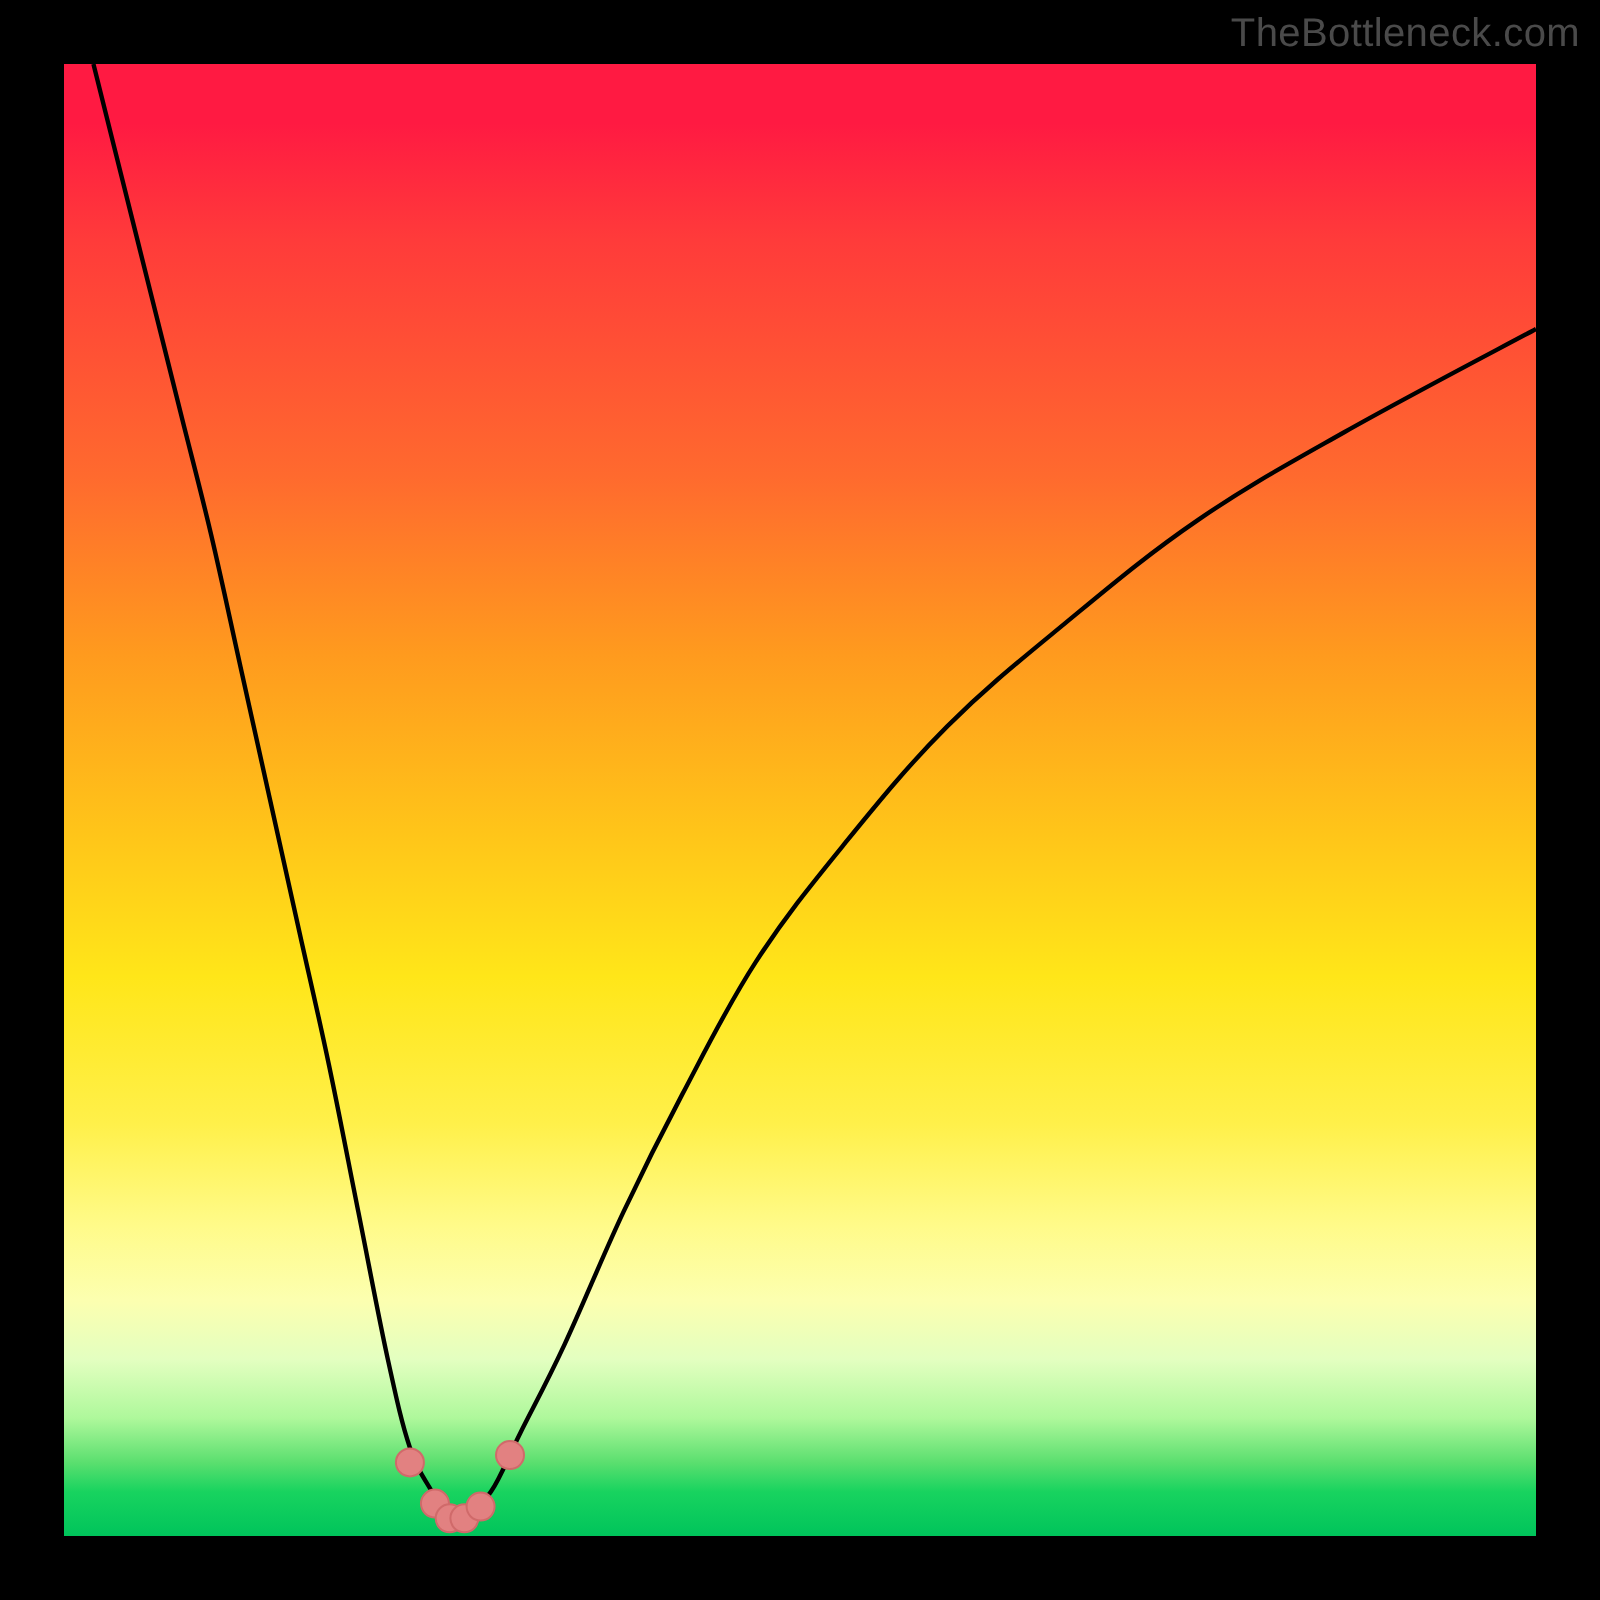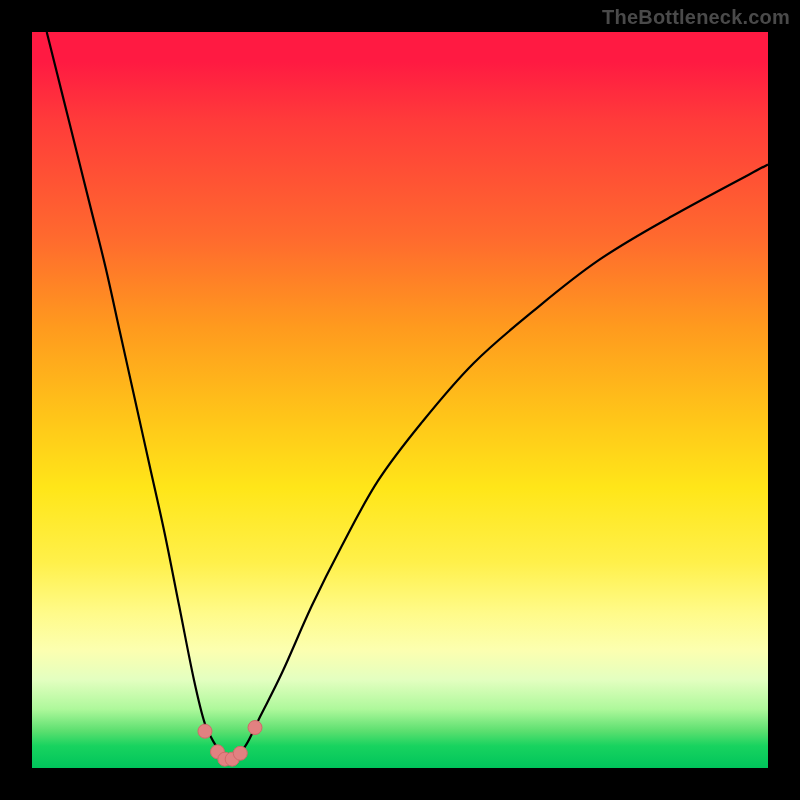--- a/index.html
+++ b/index.html
@@ -45,21 +45,21 @@
       #00c45b 100%
     );
   }
   .attribution {
     position: absolute;
     top: 6px;
     right: 10px;
     color: #4a4a4a;
     font-size: 20px;
     letter-spacing: 0.2px;
-    font-weight: 700;
+    font-weight: 400;
     user-select: none;
   }
   svg.curves {
     position: absolute;
     top: 0;
     left: 0;
     width: 736px;
     height: 736px;
     overflow: visible;
   }

